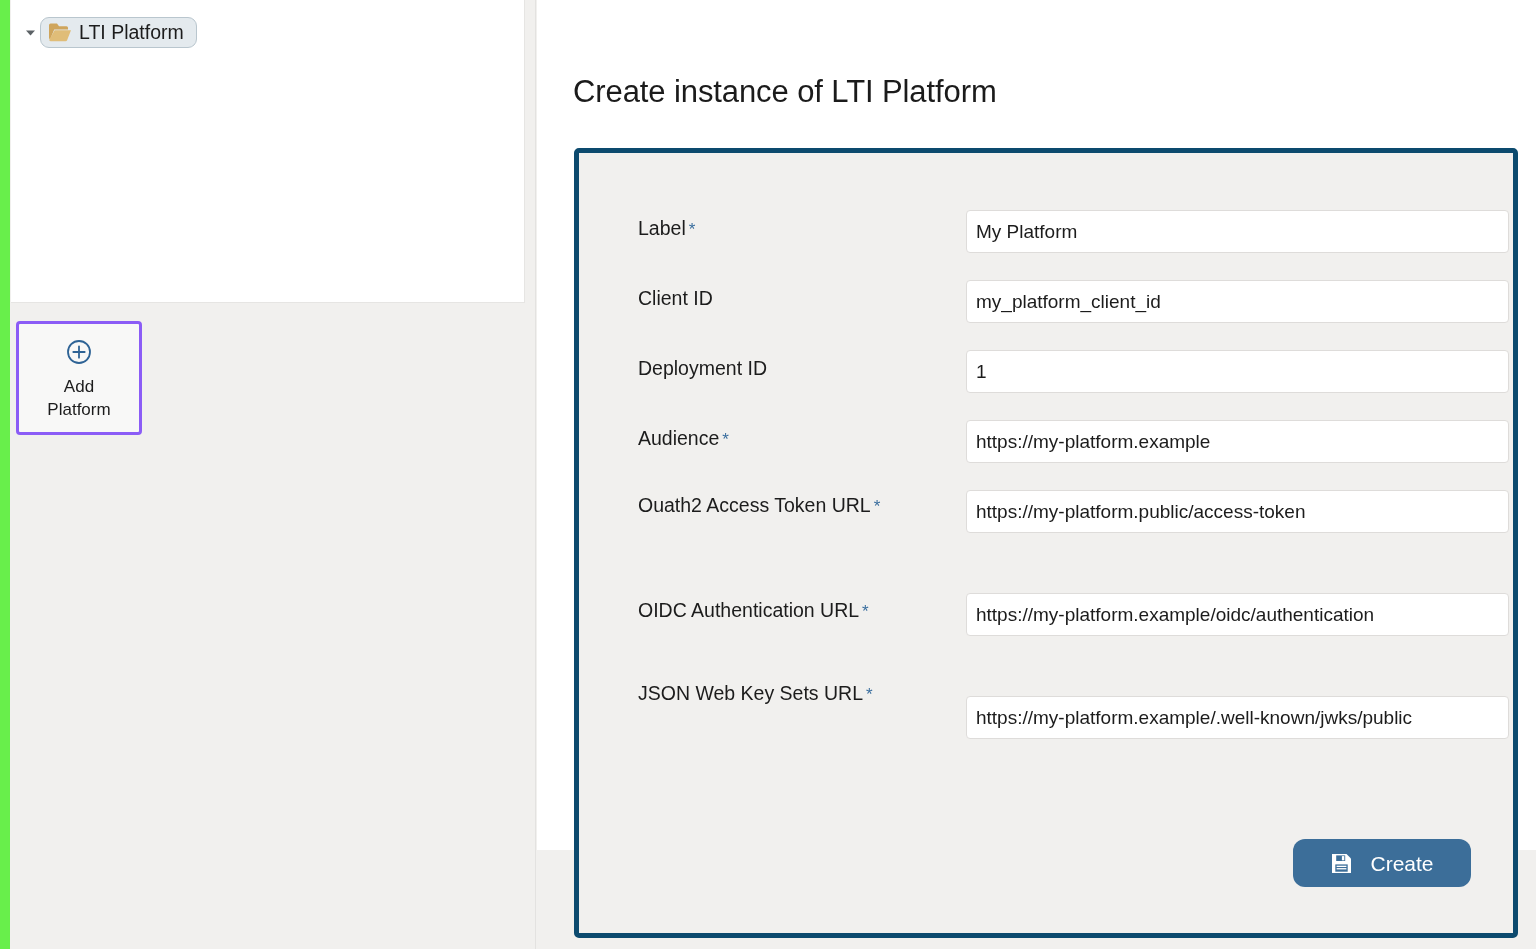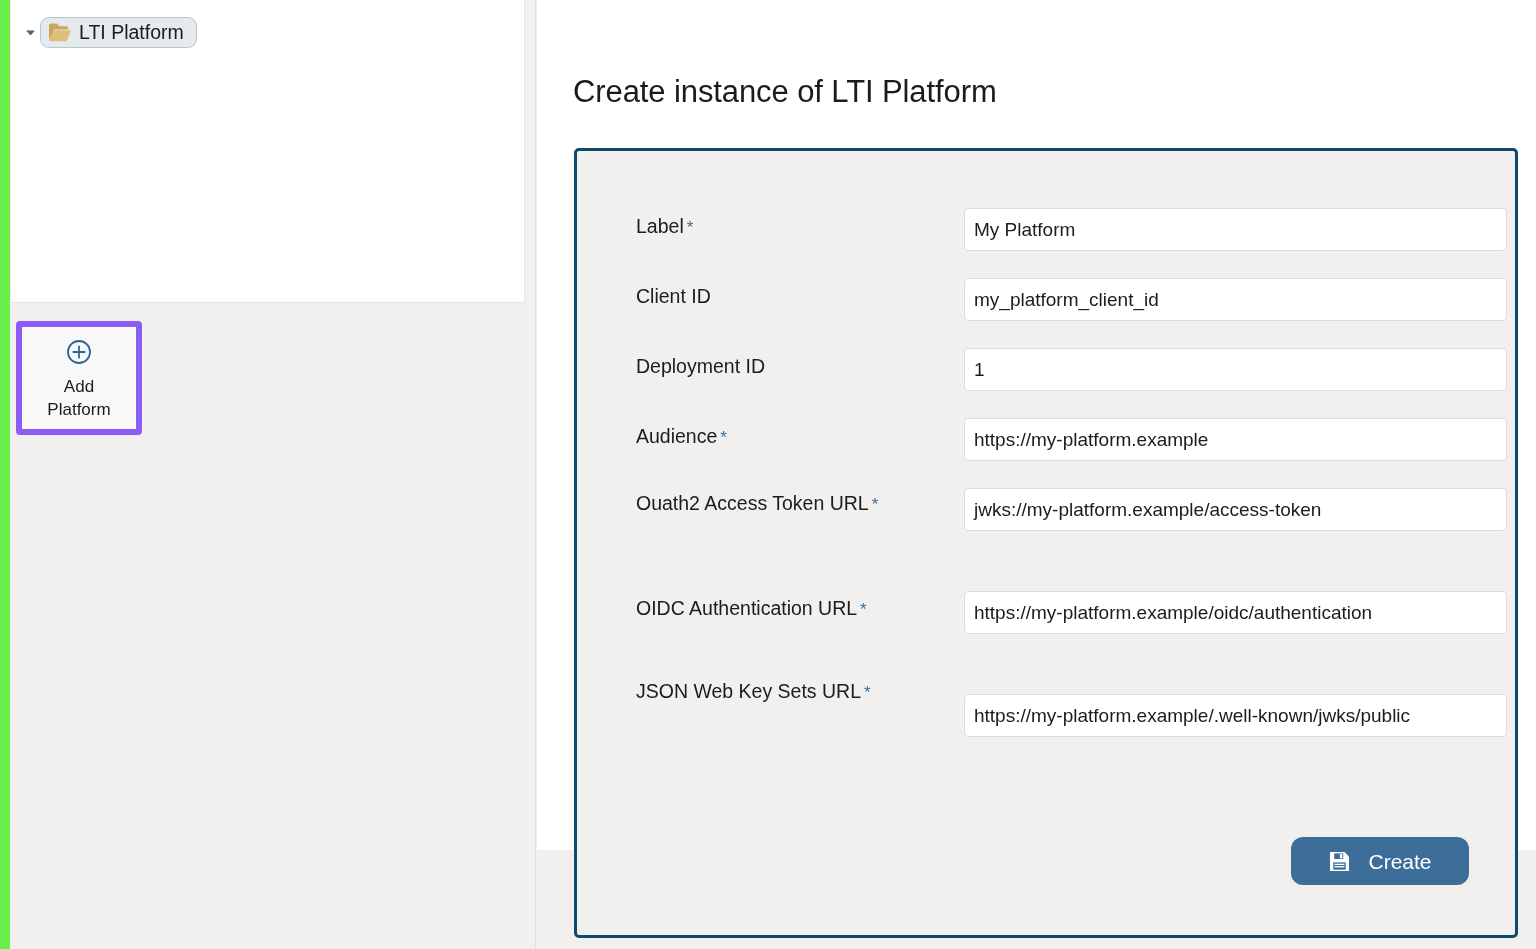--- a/index.html
+++ b/index.html
@@ -80,21 +80,21 @@
     line-height: 1;
     white-space: nowrap;
   }
 
   
   .add-platform-btn {
     position: absolute;
     left: 6px; top: 321px;
     width: 126px; height: 114px;
     background: #f8f8f7;
-    border: 6px solid #8b5cf6;
+    border: 3px solid #8b5cf6;
     border-radius: 4px;
     display: flex;
     flex-direction: column;
     align-items: center;
     justify-content: center;
     cursor: pointer;
     padding-top: 4px;
   }
   .plus-circle { margin-bottom: 10px; display:block; }
   .add-platform-label {
@@ -120,21 +120,21 @@
     color: #1b1b1b;
     letter-spacing: -0.1px;
     white-space: nowrap;
   }
 
   .form-card {
     position: absolute;
     left: 37px; top: 148px;
     width: 944px; height: 790px;
     background: #f1f0ee;
-    border: 3px solid #0c4a6e;
+    border: 5px solid #0c4a6e;
     border-radius: 5px;
   }
 
   .field-row {
     position: absolute;
     left: 0;
     width: 100%;
   }
 
   .field-label {
@@ -262,21 +262,21 @@
         <div class="field-label" style="top:266px">
           <span>Audience</span><span class="req-star">*</span>
         </div>
         <div class="field-input" style="top:267px" placeholder="">https://my-platform.example</div>
       </div>
 
       <div class="field-row">
         <div class="field-label" style="top:336px;line-height:32px">
           <span>Ouath2 Access Token URL</span><span class="req-star">*</span>
         </div>
-        <div class="field-input" style="top:337px" placeholder="">jwks://my-platform.example/access-token</div>
+        <div class="field-input" style="top:337px" placeholder="">https://my-platform.public/access-token</div>
       </div>
 
       <div class="field-row">
         <div class="field-label" style="top:439px;line-height:36px">
           <span>OIDC Authentication URL</span><span class="req-star">*</span>
         </div>
         <div class="field-input" style="top:440px" placeholder="">https://my-platform.example/oidc/authentication</div>
       </div>
 
       <div class="field-row">

